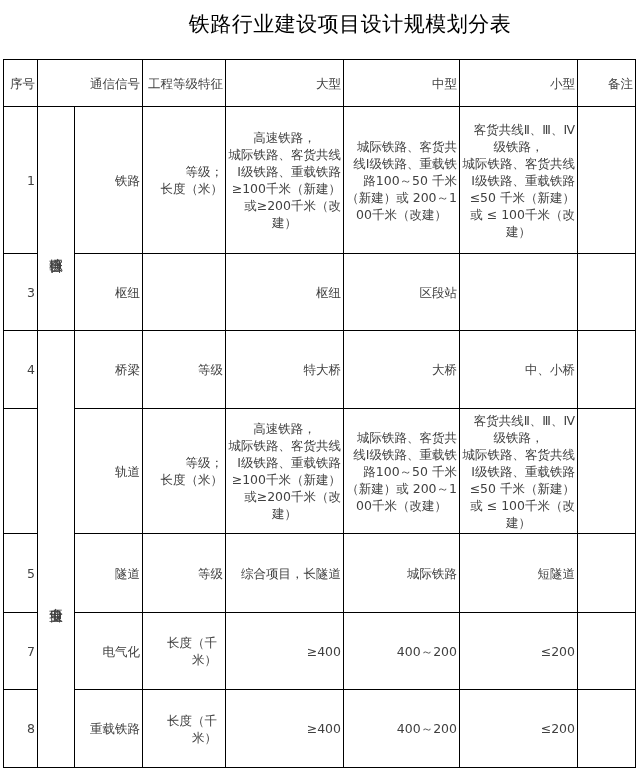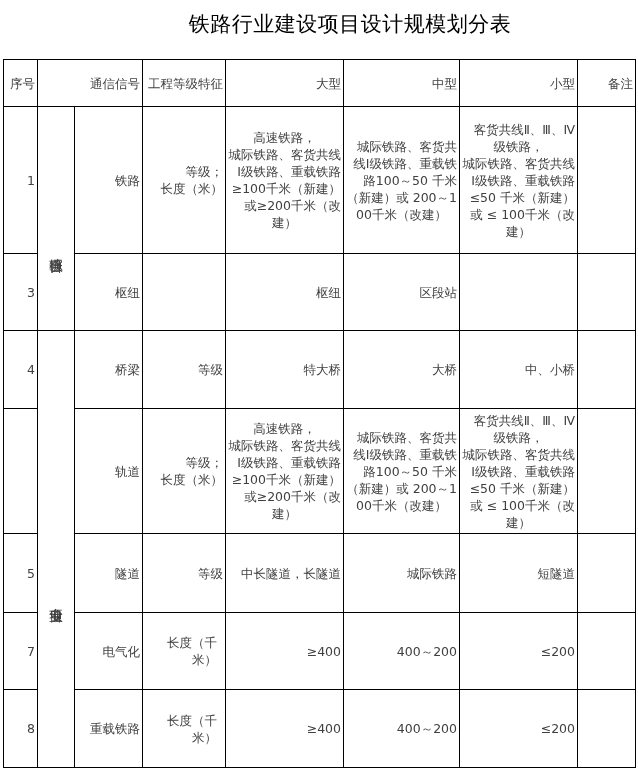--- a/index.html
+++ b/index.html
@@ -96,21 +96,21 @@
     <td class="just"><span>城际铁路、客货共线Ⅰ级铁路、重载铁路100～50 千米（新建）或 200～100千米（改建）</span></td>
     <td class="just"><span style="white-space:pre-line">客货共线Ⅱ、Ⅲ、Ⅳ级铁路，
 城际铁路、客货共线Ⅰ级铁路、重载铁路≤50 千米（新建）或 ≤ 100千米（改建）</span></td>
     <td></td>
   </tr>
 
   <tr style="height:79px">
     <td>5</td>
     <td>隧道</td>
     <td>等级</td>
-    <td>中长隧道，长隧道</td>
+    <td>综合项目，长隧道</td>
     <td>城际铁路</td>
     <td>短隧道</td>
     <td></td>
   </tr>
 
   <tr style="height:77px">
     <td>7</td>
     <td>电气化</td>
     <td style="padding:0 8px">长度（千米）</td>
     <td>≥400</td>

